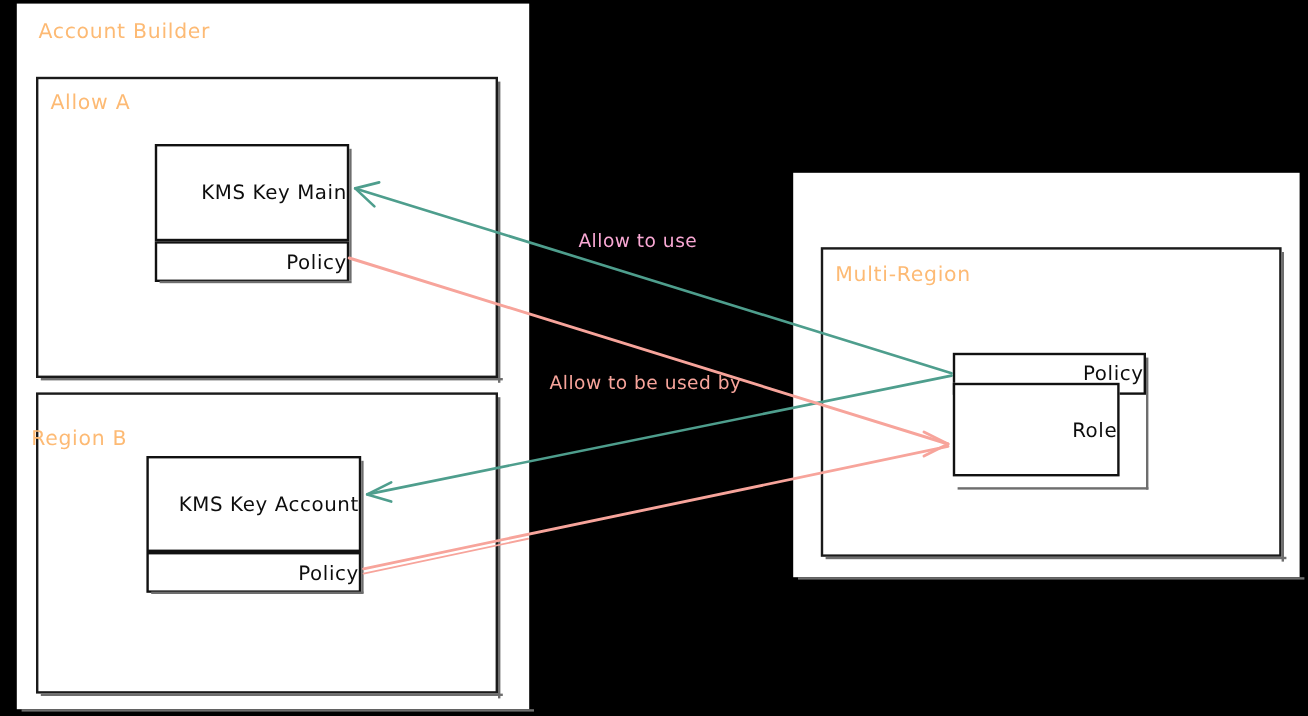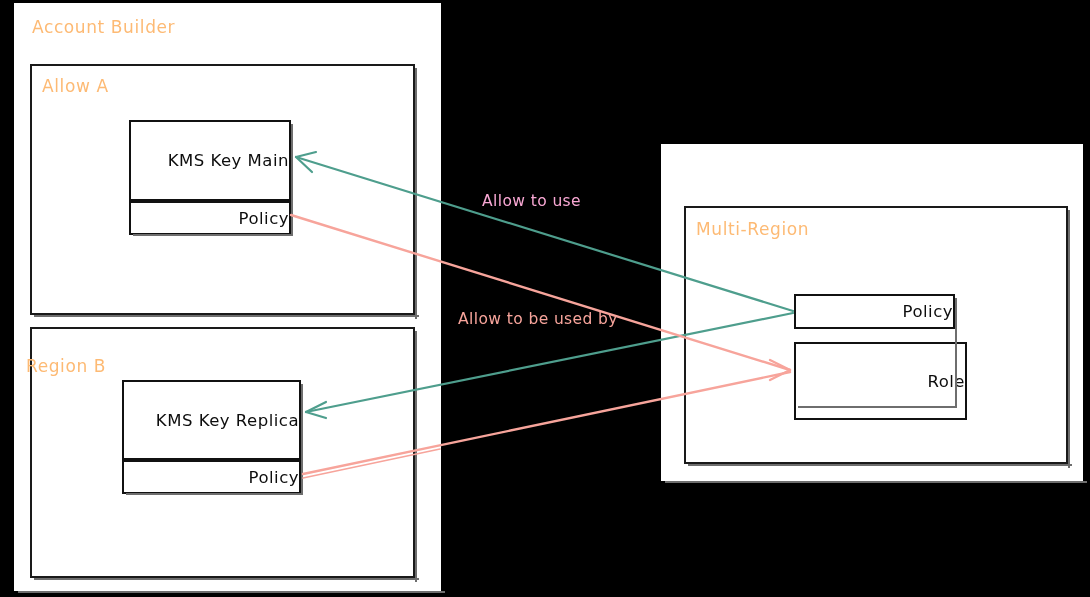--- a/index.html
+++ b/index.html
@@ -100,41 +100,41 @@
   </div>
   <div class="shadow-b" style="left:133px; top:234px; width:160px;"></div>
   <div class="shadow-r" style="left:291px; top:124px; height:110px;"></div>
 
   <div class="framed" style="left:30px; top:327px; width:385px; height:251px;"></div>
   <div class="shadow-b" style="left:34px; top:578px; width:385px;"></div>
   <div class="shadow-r" style="left:415px; top:331px; height:251px;"></div>
   <div class="group-title" style="left:26px; top:340px;margin-top:16px;">Region B</div>
 
   <div class="node" style="left:122px; top:380px; width:179px; height:80px;">
-    <span class="node-label">KMS Key Replica</span>
+    <span class="node-label">KMS Key Account</span>
   </div>
   <div class="node" style="left:122px; top:460px; width:179px; height:34px;">
     <span class="node-label">Policy</span>
   </div>
   <div class="shadow-b" style="left:126px; top:493px; width:177px;"></div>
   <div class="shadow-r" style="left:301px; top:384px; height:110px;"></div>
 
   <div class="panel" style="left:661px; top:144px; width:422px; height:337px;"></div>
   <div class="shadow-b" style="left:665px; top:481px; width:422px;"></div>
 
 
   <div class="framed" style="left:684px; top:206px; width:384px; height:258px;"></div>
   <div class="shadow-b" style="left:688px; top:464px; width:384px;"></div>
   <div class="shadow-r" style="left:1068px; top:210px; height:258px;"></div>
   <div class="group-title" style="left:696px; top:219px;">Multi-Region</div>
 
   <div class="node" style="left:794px; top:294px; width:161px; height:35px;">
     <span class="node-label">Policy</span>
   </div>
-  <div class="node" style="left:794px; top:342px; width:173px; height:78px;">
+  <div class="node" style="left:794px; top:319px; width:139px; height:78px;">
     <span class="node-label">Role</span>
   </div>
   <div class="shadow-b" style="left:798px; top:406px; width:159px;"></div>
   <div class="shadow-r" style="left:955px; top:298px; height:110px;"></div>
 
   <svg class="edge-layer" viewBox="0 0 1090 597" xmlns="http://www.w3.org/2000/svg">
 
     <g>
       <line x1="793" y1="311" x2="296" y2="157" stroke="#4e9e8d" stroke-width="2.2" stroke-linecap="round"></line>
       <path d="M 296 157 L 316 152 M 296 157 L 312 172" stroke="#4e9e8d" stroke-width="2.2" fill="none" stroke-linecap="round"></path>

